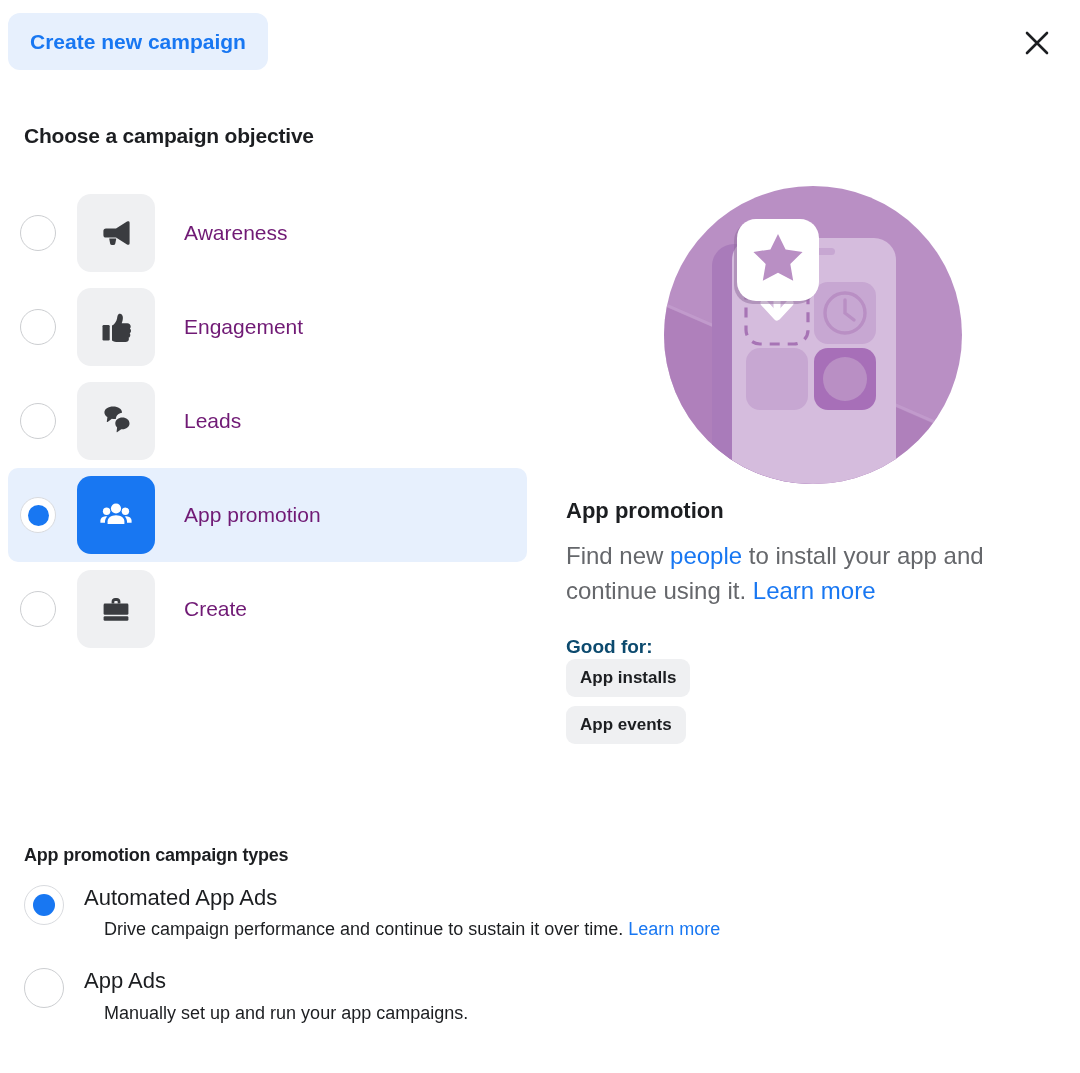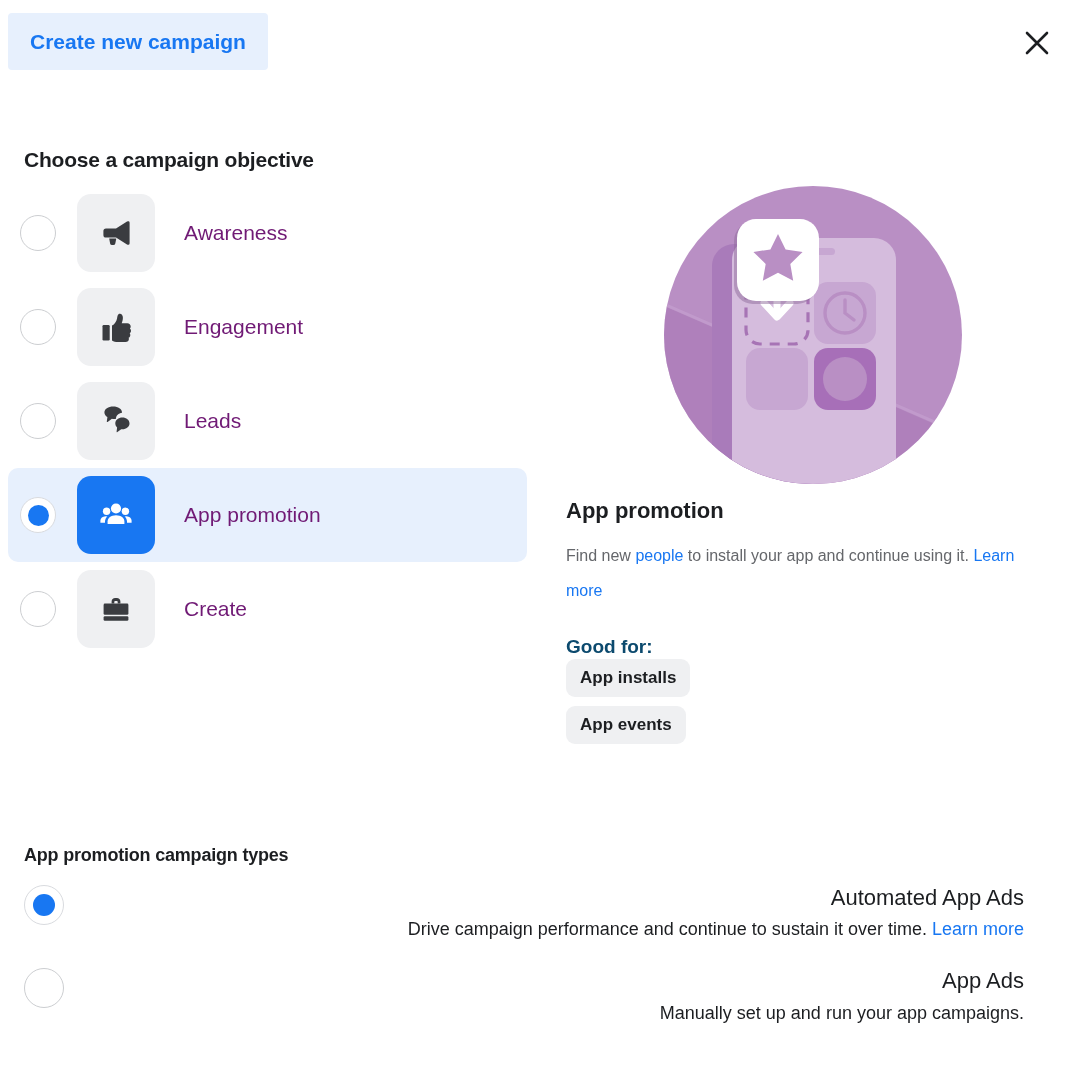--- a/index.html
+++ b/index.html
@@ -10,21 +10,21 @@
     font-family: "Liberation Sans", sans-serif;
     -webkit-font-smoothing: antialiased;
   }
   #root { position: relative; width: 1080px; height: 1073px; overflow: hidden; background:#fff; }
 
   
   .tabs { position: absolute; left: 0; top: 0; width: 1080px; height: 84px; }
   .tab {
     position: absolute; top: 13px; height: 57px;
     display: flex; align-items: center; justify-content: center;
-    border-radius: 4px; border: none; background: transparent;
+    border-radius: 12px; border: none; background: transparent;
     font-size: 21px; cursor: pointer; padding: 0 22px;
     font-family: "Liberation Sans", sans-serif;
   }
   .tab-active {
     left: 8px; background: #e7f0fd; color: #1877f2; font-weight: bold;
   }
   .tab-inactive {
     left: 318px; color: #1c1e21; font-weight: normal;
   }
   .close-btn {
@@ -32,21 +32,21 @@
     width: 42px; height: 42px; border: none; background: transparent;
     cursor: pointer; display:flex; align-items:center; justify-content:center;
     border-radius: 50%;
   }
 
   
   .section-title {
     position: absolute; font-size: 21px; font-weight: bold; color: #1c1e21;
     letter-spacing: -0.2px;
   }
-  #objective-title { left: 24px; top: 124px; margin-top: 24px; }
+  #objective-title { left: 24px; top: 124px; }
   #types-title { left: 24px; top: 845px; font-size: 18px; }
 
   
   .obj-list { position: absolute; left: 8px; top: 186px; width: 520px; }
   .obj-row {
     position: relative; display: flex; align-items: center;
     height: 94px; width: 519px; border-radius: 10px;
     padding-left: 12px; cursor: pointer; background: transparent;
   }
   .obj-row.selected { background: #e7f0fd; }
@@ -79,38 +79,38 @@
 
   
   .detail { position: absolute; left: 566px; top: 186px; width: 500px; }
   .illus-wrap { position: absolute; left: 98px; top: 0; width: 298px; height: 298px; }
   .detail-title {
     position: absolute; left: 0; top: 312px;
     font-size: 22px; font-weight: bold; color: #1c1e21;
   }
   .detail-desc {
     position: absolute; left: 0; top: 352px; width: 452px;
-    font-size: 16px; line-height: 35px; color: #65676b;
+    font-size: 24px; line-height: 35px; color: #65676b;
   }
   .detail-desc a { color: #1877f2; text-decoration: none; }
   .good-for {
     position: absolute; left: 0; top: 434px;
     font-size: 19px; font-weight: bold; color: #0c4a6e; margin-top: 16px;
   }
   .badges { position: absolute; left: 0; top: 473px; }
   .badge {
     display: inline-block; background: #eff0f2; color: #1c1e21;
     font-size: 17px; font-weight: bold; border-radius: 9px;
     padding: 9px 14px; margin-bottom: 9px;
   }
   .badge-row { display:block; }
 
   
   .types { position: absolute; left: 24px; top: 885px; width: 1000px; }
-  .type-row { position: relative; margin-bottom: 28px; text-align: right; }
+  .type-row { position: relative; margin-bottom: 28px; }
   .type-radio {
     position: absolute; left: 0; top: 0;
     width: 40px; height: 40px; border-radius: 50%;
     border: 1.6px solid #ccced1; background: #fff;
     cursor: pointer;
   }
   .type-radio.checked { border-color: #d9dbdf; }
   .type-radio.checked::after {
     content: ""; position: absolute; left: 50%; top: 50%;
     width: 22px; height: 22px; margin: -11px 0 0 -11px;

